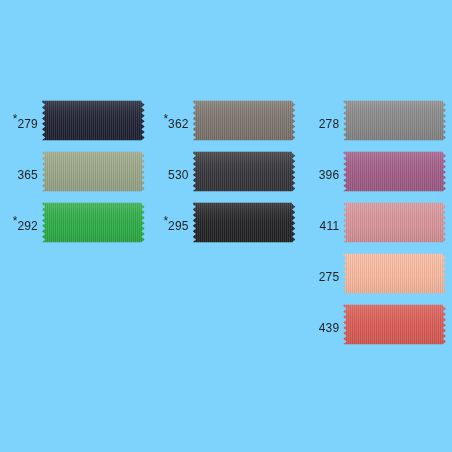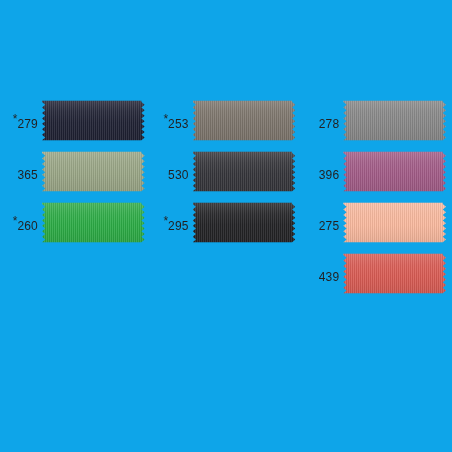--- a/index.html
+++ b/index.html
@@ -11,21 +11,21 @@
     width: 452px;
     height: 452px;
     font-family: "Liberation Sans", sans-serif;
     overflow: hidden;
   }
 
   #sheet {
     position: relative;
     width: 452px;
     height: 452px;
-    background: #0ea5e9;
+    background: #7dd3fc;
   }
 
   
   #chart {
     position: absolute;
     left: 0;
     top: 96px;
     width: 452px;
     height: 256px;
     display: flex;
@@ -155,37 +155,37 @@
         <div class="code-cell">
           <span class="star hidden">*</span><span class="code-text">365</span>
         </div>
         <div class="ribbon-cell">
           <div class="ribbon" style="background-color: rgb(154, 166, 134);"></div>
         </div>
       </div>
 
       <div class="swatch-row">
         <div class="code-cell">
-          <span class="star">*</span><span class="code-text">260</span>
+          <span class="star">*</span><span class="code-text">292</span>
         </div>
         <div class="ribbon-cell">
           <div class="ribbon" style="background-color: rgb(44, 172, 69);"></div>
         </div>
       </div>
 
 
     </div>
 
     <div class="swatch-column">
 
 
 
       <div class="swatch-row">
         <div class="code-cell">
-          <span class="star">*</span><span class="code-text">253</span>
+          <span class="star">*</span><span class="code-text">362</span>
         </div>
         <div class="ribbon-cell">
           <div class="ribbon" style="background-color: rgb(125, 117, 108);"></div>
         </div>
       </div>
 
       <div class="swatch-row">
         <div class="code-cell">
           <span class="star hidden">*</span><span class="code-text">530</span>
         </div>
@@ -218,20 +218,28 @@
 
       <div class="swatch-row">
         <div class="code-cell">
           <span class="star hidden">*</span><span class="code-text">396</span>
         </div>
         <div class="ribbon-cell">
           <div class="ribbon" style="background-color: rgb(162, 91, 135);"></div>
         </div>
       </div>
 
+      <div class="swatch-row">
+        <div class="code-cell">
+          <span class="star hidden">*</span><span class="code-text">411</span>
+        </div>
+        <div class="ribbon-cell">
+          <div class="ribbon" style="background-color: rgb(215, 147, 153);"></div>
+        </div>
+      </div>
 
       <div class="swatch-row">
         <div class="code-cell">
           <span class="star hidden">*</span><span class="code-text">275</span>
         </div>
         <div class="ribbon-cell">
           <div class="ribbon" style="background-color: rgb(249, 185, 158);"></div>
         </div>
       </div>
 

